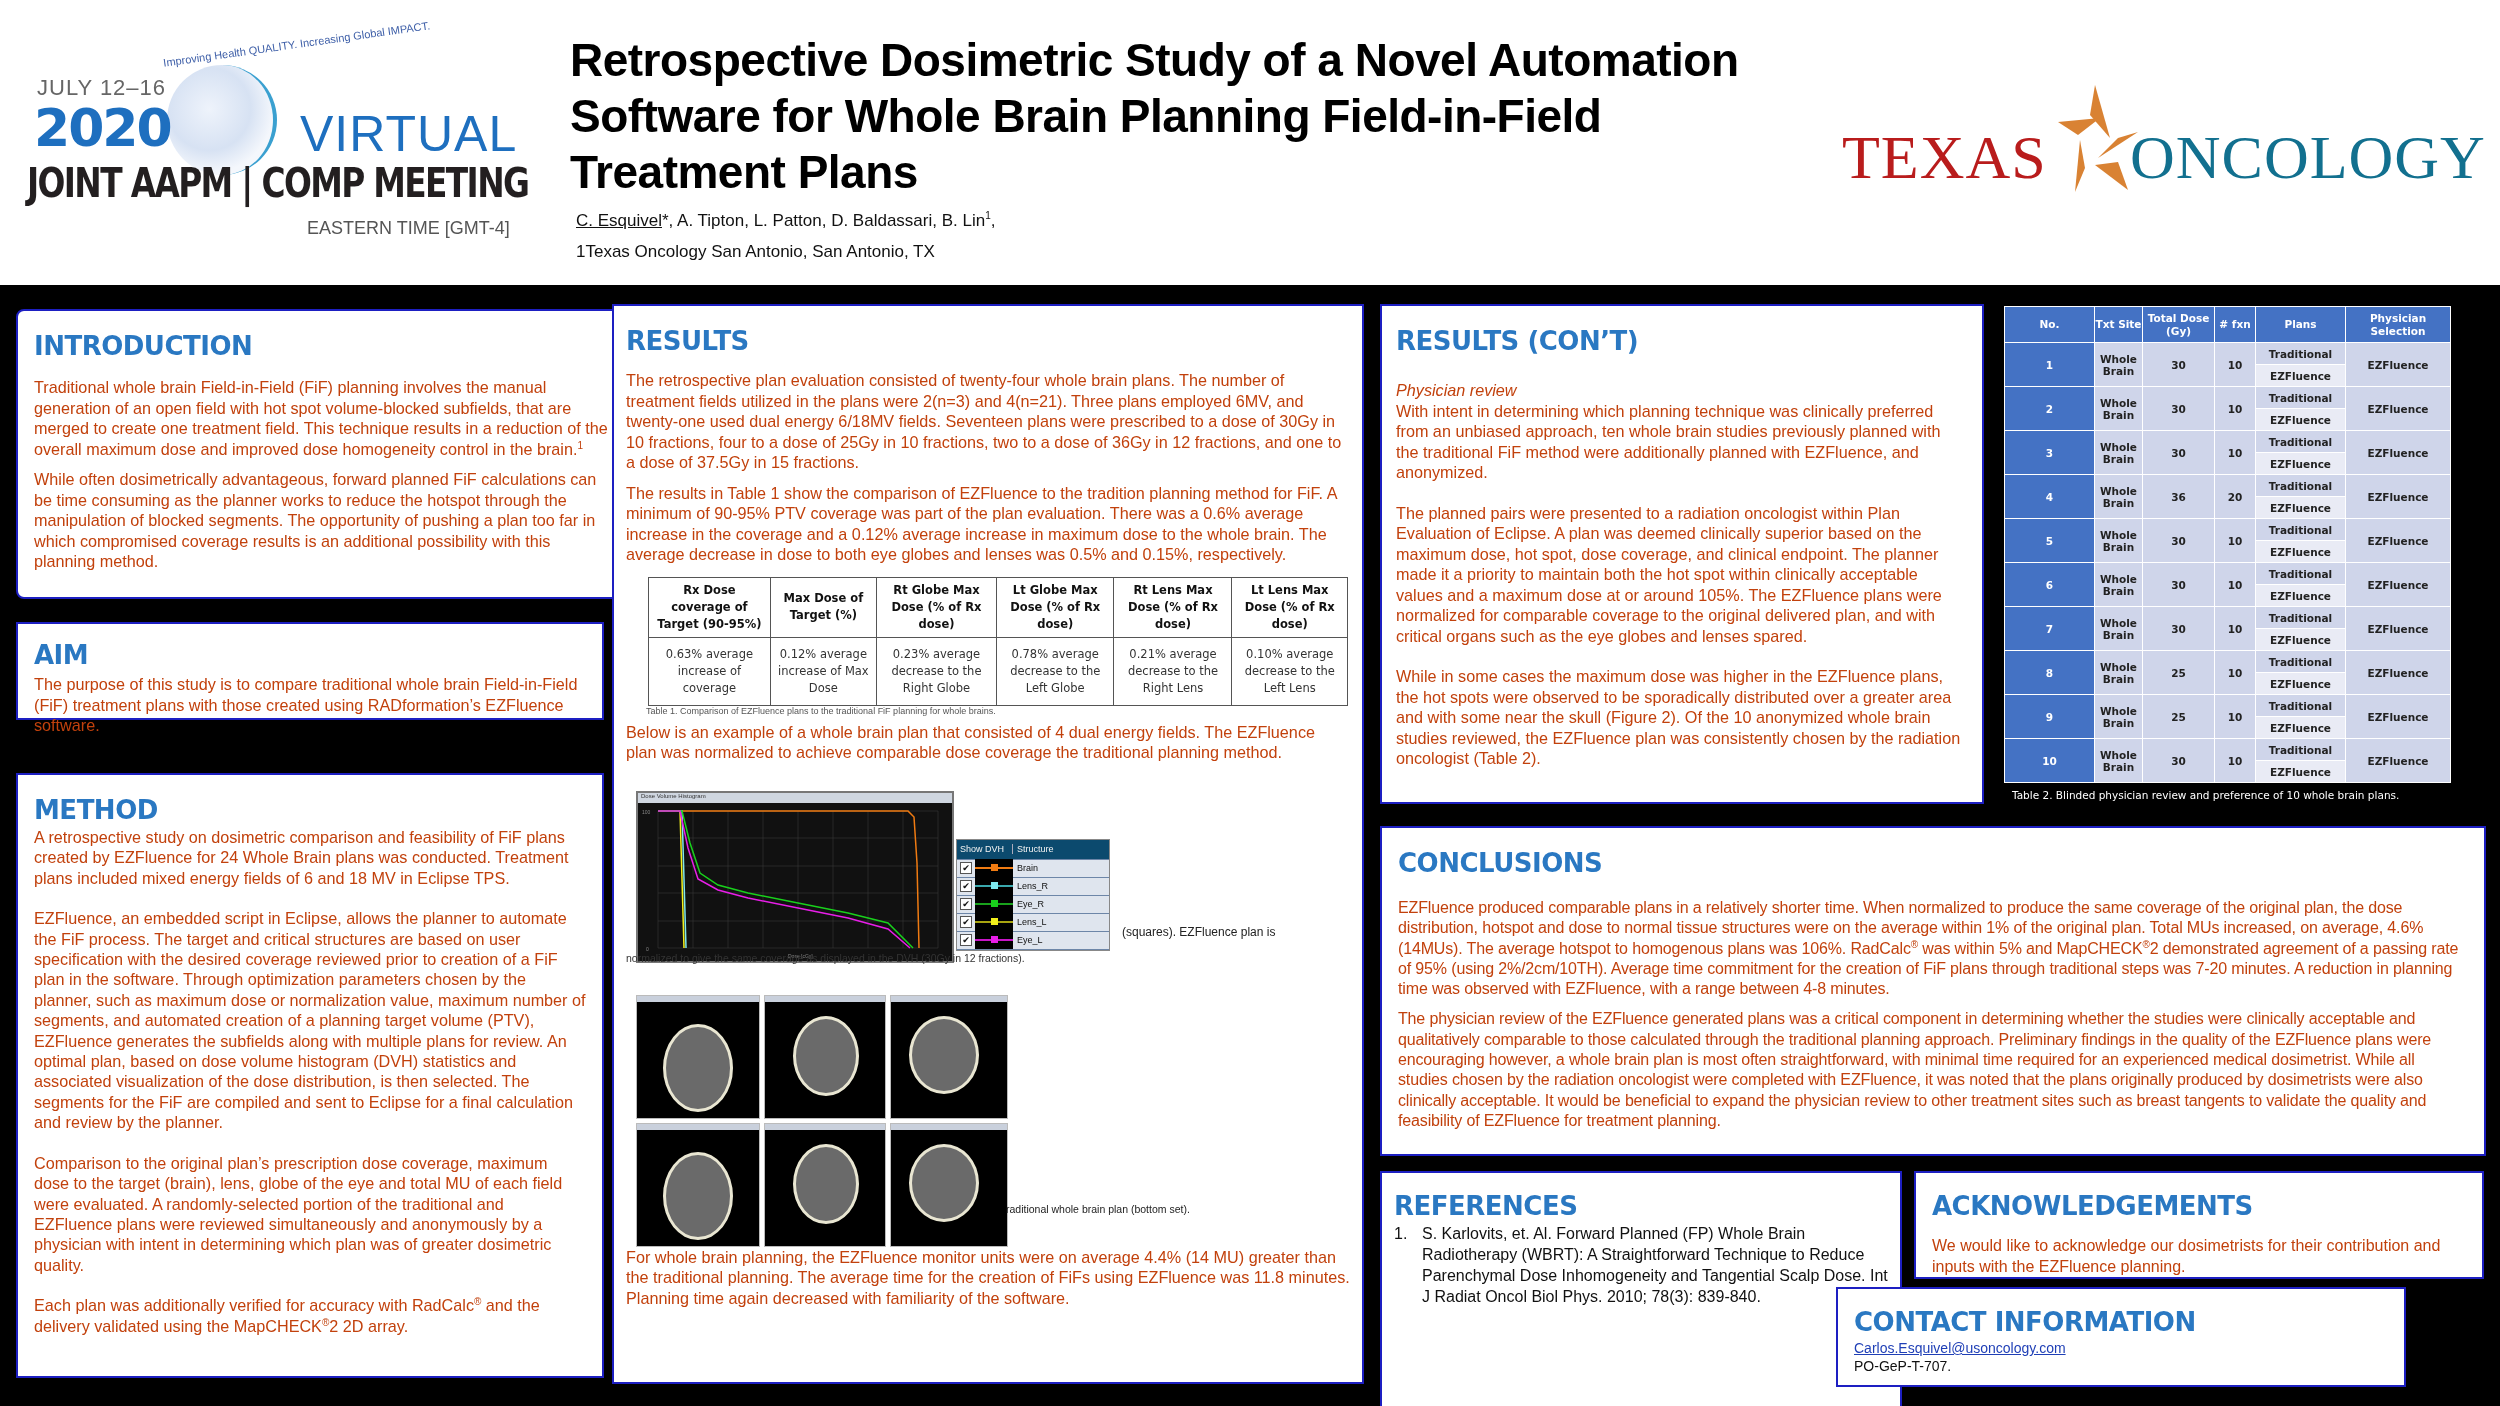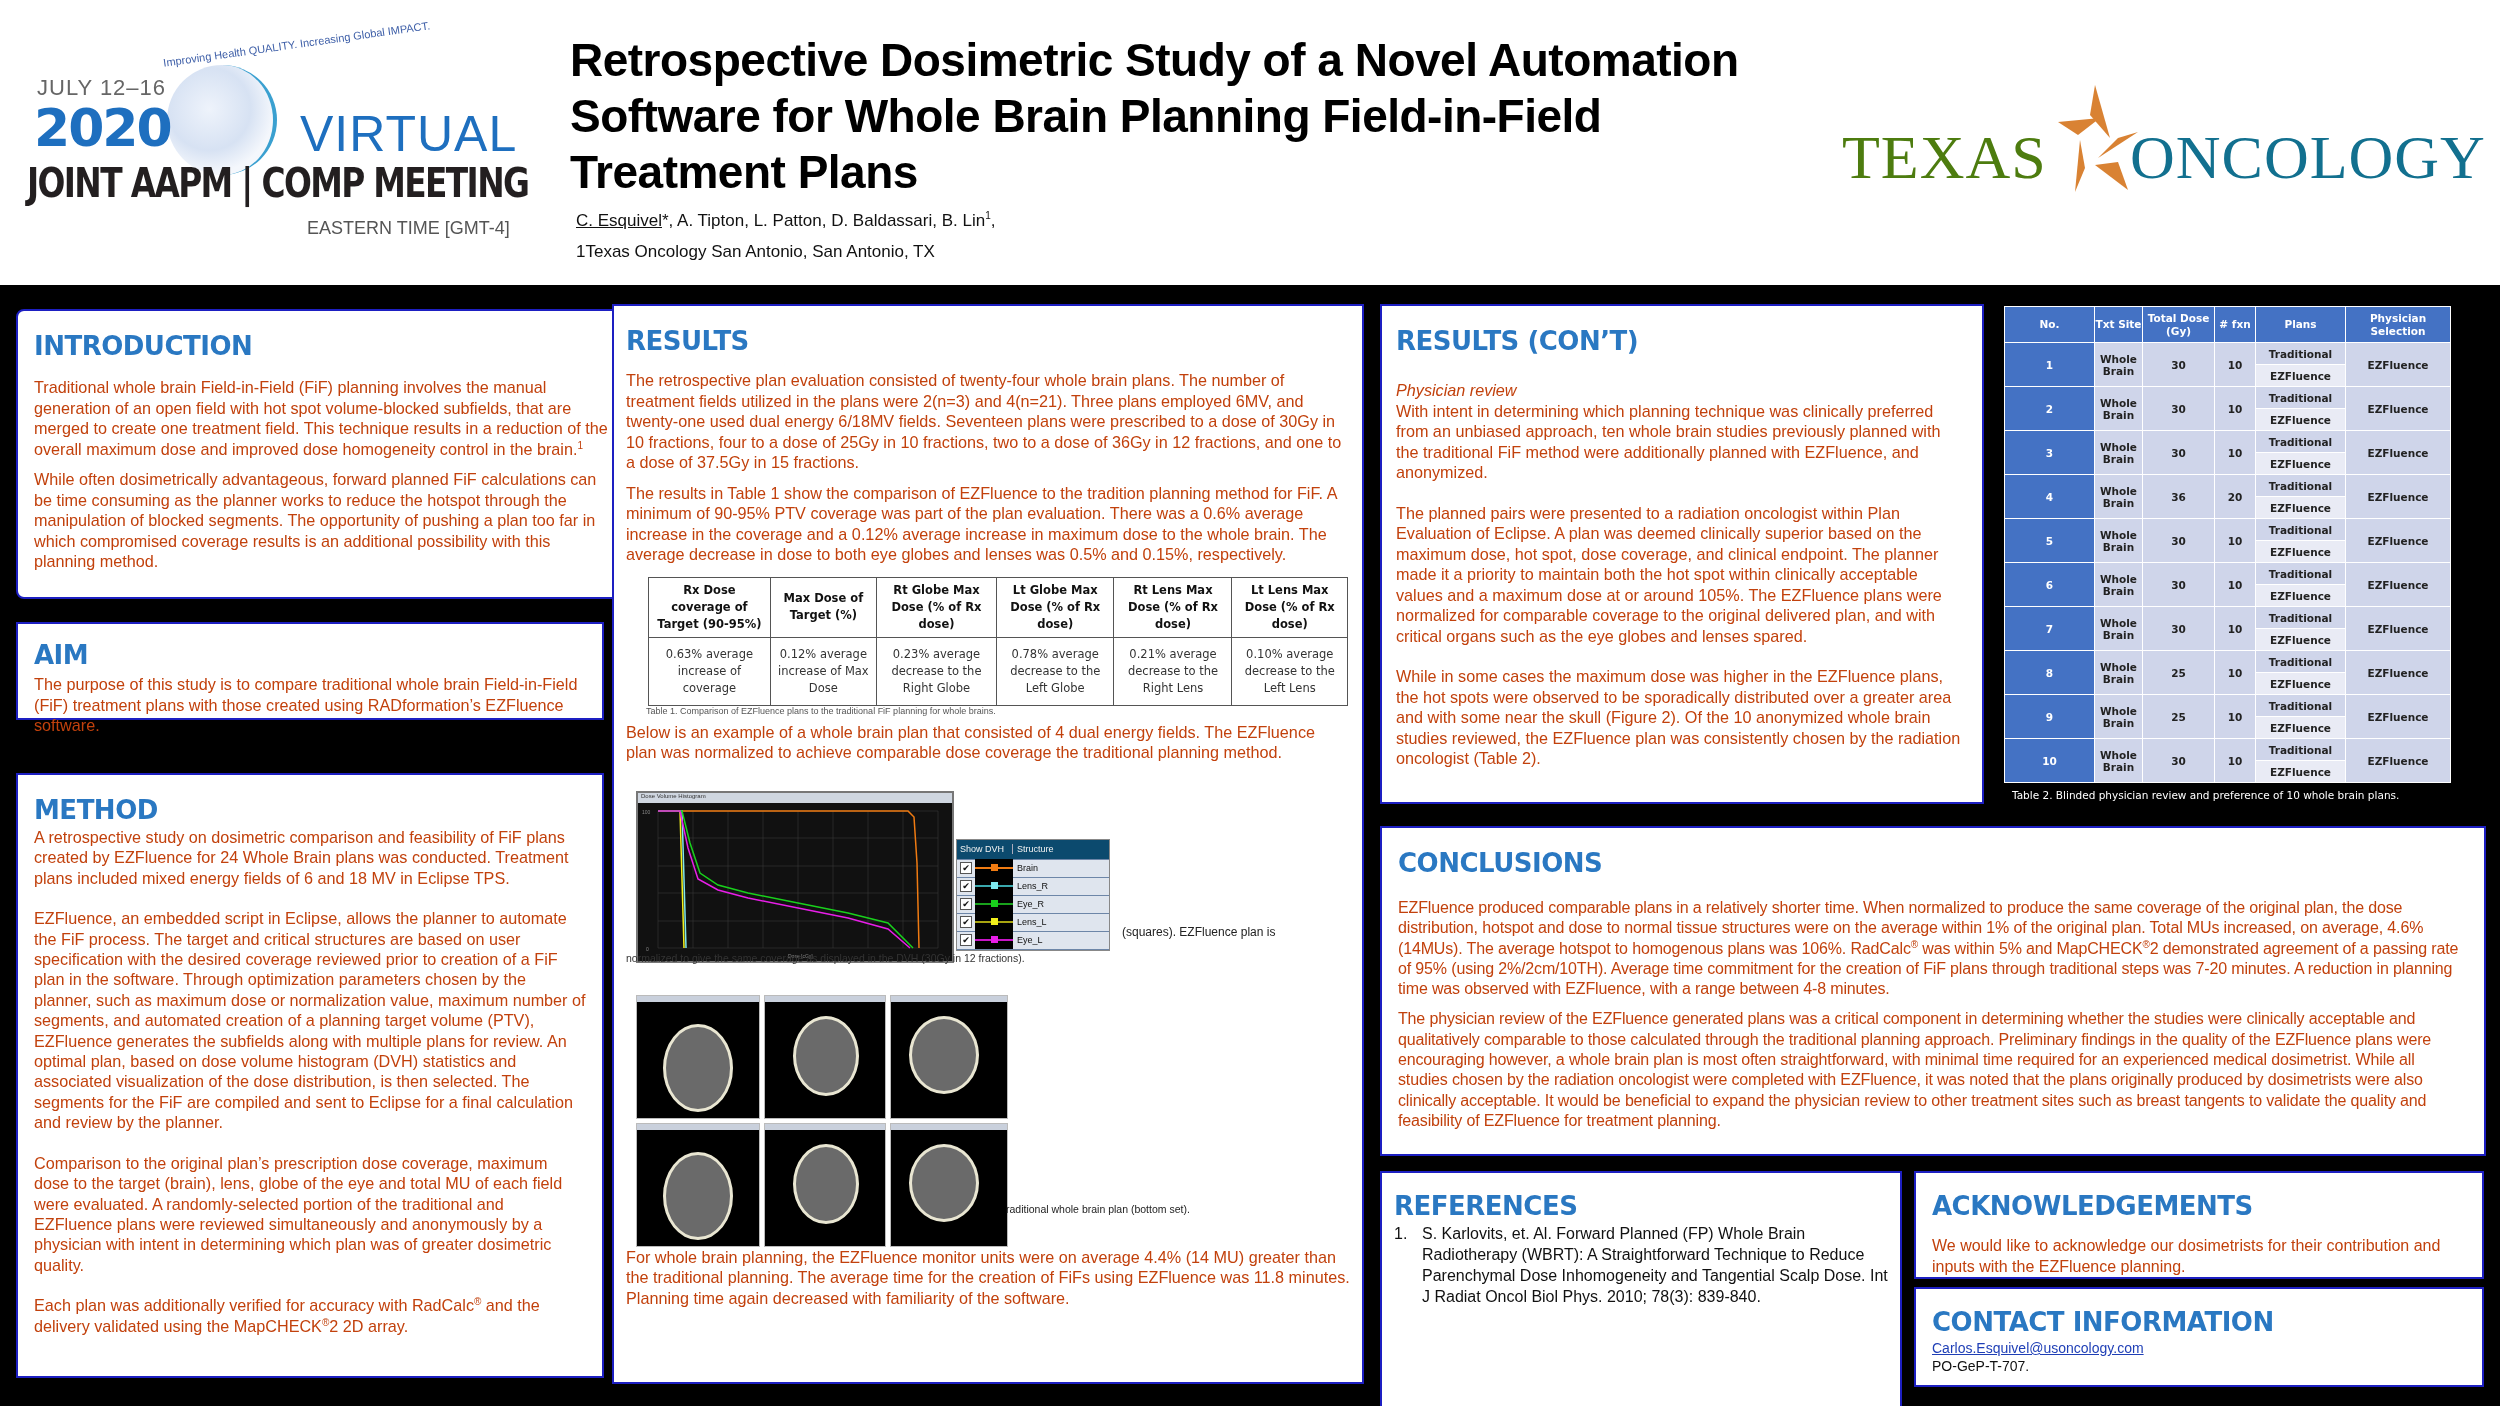--- a/index.html
+++ b/index.html
@@ -18,21 +18,21 @@
   .aapm-meeting { position: absolute; left: 5px; top: 130px; font-size: 40px; font-weight: bold; color: #231f20; font-family: "DejaVu Sans", sans-serif; letter-spacing: -2px; transform: scaleX(0.82); transform-origin: left; white-space: nowrap; }
   .aapm-time { position: absolute; left: 285px; top: 188px; font-size: 18px; color: #555; white-space: nowrap; }
 
   .title-block { position: absolute; left: 570px; top: 32px; width: 1230px; }
   .poster-title { font-size: 46px; font-weight: bold; line-height: 56px; color: #000; font-family: "Liberation Sans", sans-serif; letter-spacing: -0.5px; }
   .authors { margin-top: 10px; margin-left: 6px; font-size: 17px; line-height: 22px; }
   .authors .u { text-decoration: underline; }
   .affil { margin-left: 6px; margin-top: 10px; font-size: 17px; }
 
   .logo-texas { position: absolute; left: 1840px; top: 80px; width: 650px; height: 120px; }
-  .tx-texas { position: absolute; left: 2px; top: 42px; font-family: "Liberation Serif", serif; font-size: 62px; color: #4d7c0f; letter-spacing: 1px; }
+  .tx-texas { position: absolute; left: 2px; top: 42px; font-family: "Liberation Serif", serif; font-size: 62px; color: #b91c1c; letter-spacing: 1px; }
   .tx-star { position: absolute; left: 200px; top: 0px; width: 110px; height: 115px; }
   .tx-onc { position: absolute; left: 290px; top: 42px; font-family: "Liberation Serif", serif; font-size: 62px; color: #12708f; letter-spacing: 1px; }
 
   .panel { position: absolute; background: #fff; border: 2px solid #1d1fc2; }
   .panel h2 { font-family: "DejaVu Sans", sans-serif; font-weight: bold; color: #2a78c2; font-size: 26px; letter-spacing: -0.5px; }
   .panel p { font-size: 16.2px; line-height: 20.5px; color: #c2410c; }
   .panel p + p { margin-top: 10px; }
   .gap { height: 20px; }
   sup { font-size: 10px; line-height: 0; vertical-align: super; }
 
@@ -97,21 +97,21 @@
   #conclusions p { font-size: 16px; line-height: 20.3px; letter-spacing: -0.15px; }
 
   #references { left: 1380px; top: 1171px; width: 522px; height: 264px; padding: 18px 12px 0 12px; }
   #references h2 { margin-bottom: 2px; }
   .ref-item { display: flex; font-size: 16px; line-height: 21px; }
   .ref-num { width: 28px; flex: none; }
 
   #ack { left: 1914px; top: 1171px; width: 570px; height: 108px; padding: 18px 16px 0 16px; }
   #ack h2 { margin-bottom: 14px; }
   #ack p { font-size: 16px; line-height: 21px; }
-  #contact { left: 1914px; top: 1287px; width: 570px; height: 100px; padding: 18px 16px 0 16px; }
+  #contact { left: 1836px; top: 1287px; width: 570px; height: 100px; padding: 18px 16px 0 16px; }
   #contact h2 { margin-bottom: 2px; }
   #contact a { color: #1f3fb6; text-decoration: underline; font-size: 14px; display: block; line-height: 18px; }
   #contact .code { font-size: 14px; line-height: 18px; }
 </style>
 </head>
 <body>
 
 <div class="header">
   <div class="logo-aapm">
     <div class="aapm-globe-tag">Improving Health QUALITY. Increasing Global IMPACT.</div>

